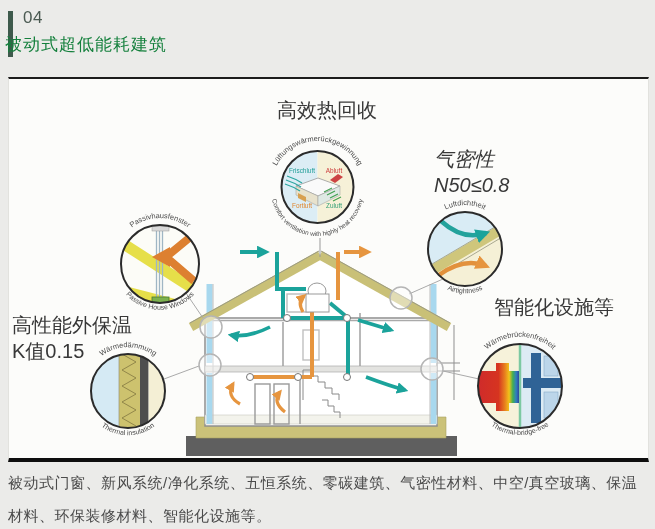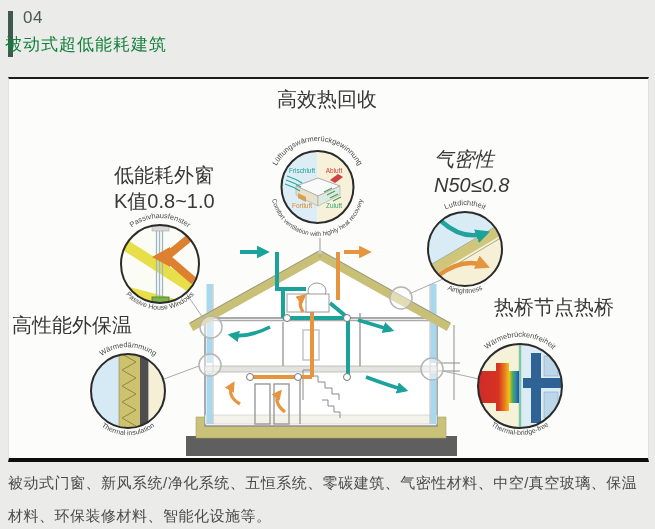--- a/index.html
+++ b/index.html
@@ -9,21 +9,21 @@
   .hdr-bar{position:absolute;left:8px;top:11px;width:5px;height:46px;background:#3e5a4c;}
   .hdr-num{position:absolute;left:23px;top:8px;font-size:17px;color:#4b5a52;letter-spacing:.5px;}
   .hdr-title{position:absolute;left:5px;top:33px;font-size:17px;color:#15803d;letter-spacing:1px;}
   
   .panel{position:absolute;left:8px;top:77px;width:639px;height:379px;background:#fcfcfa;
          border-top:2px solid #1c1c1c;border-bottom:4px solid #0e0e0e;
          border-left:1px solid #e2e2de;border-right:1px solid #e2e2de;box-sizing:content-box;}
   svg.diagram{position:absolute;left:8px;top:79px;width:639px;height:379px;}
   
   .clabel{position:absolute;color:#383838;font-size:20px;line-height:26px;white-space:nowrap;}
-  .cl-heat{left:277px;top:86px;}
+  .cl-heat{left:277px;top:97px;}
   .cl-win{left:114px;top:162px;}
   .cl-air{left:434px;top:146px;font-style:italic;}
   .cl-ins{left:12px;top:312px;}
   .cl-tb{left:494px;top:294px;}
   
   .footer{position:absolute;left:8px;top:466px;width:641px;font-size:15px;line-height:33px;
           color:#4b4b4b;letter-spacing:.5px;}
 </style>
 </head>
 <body>
@@ -310,30 +310,27 @@
       </text>
       <text font-size="7" fill="#4a4a4a" text-anchor="middle" font-family="Liberation Sans, sans-serif">
         <textPath href="#arcTBbot" startOffset="50%">Thermal-bridge-free</textPath>
       </text>
     </g>
   </svg>
 
   <div class="clabel cl-heat">
     <div>高效热回收</div>
   </div>
-  <div class="clabel cl-win">
-    <div>低能耗外窗</div>
-    <div>K值0.8~1.0</div>
-  </div>
   <div class="clabel cl-air">
     <div>气密性</div>
     <div>N50≤0.8</div>
   </div>
   <div class="clabel cl-ins">
     <div>高性能外保温</div>
+    <div>K值0.15</div>
   </div>
   <div class="clabel cl-tb">
-    <div>热桥节点热桥</div>
+    <div>智能化设施等</div>
   </div>
 
   <div class="footer">被动式门窗、新风系统/净化系统、五恒系统、零碳建筑、气密性材料、中空/真空玻璃、保温材料、环保装修材料、智能化设施等。</div>
 
 </div>
 
 </body></html>

